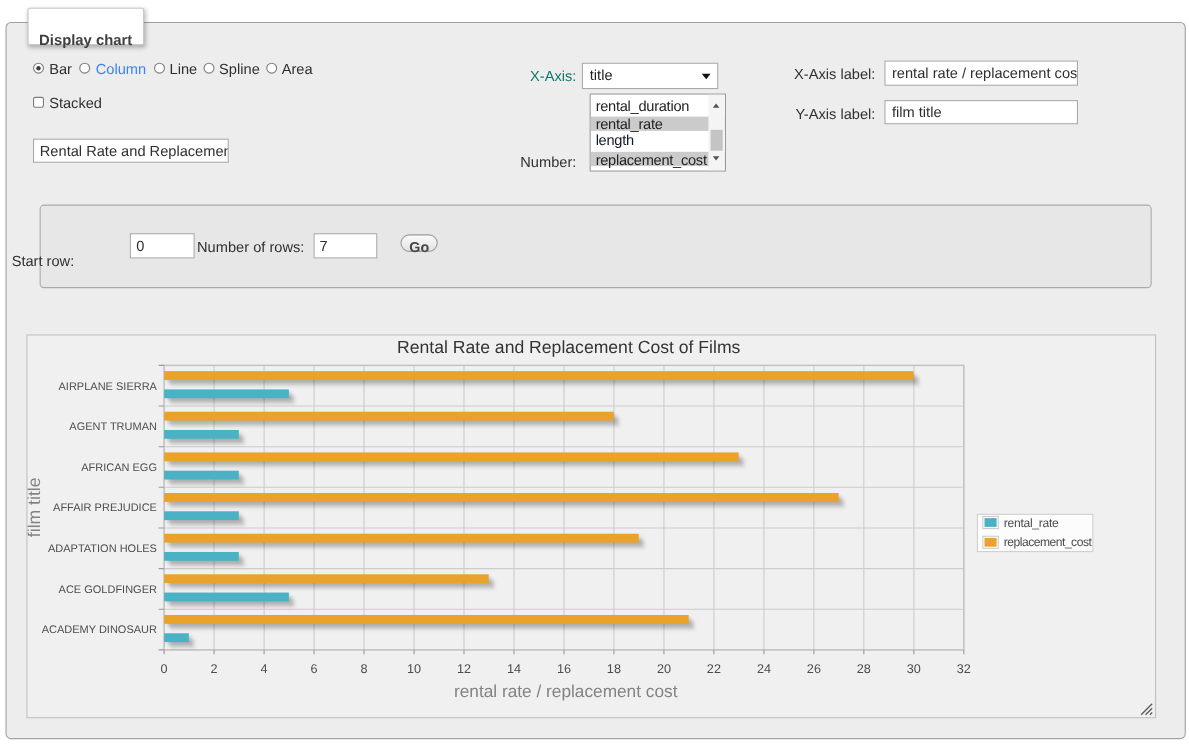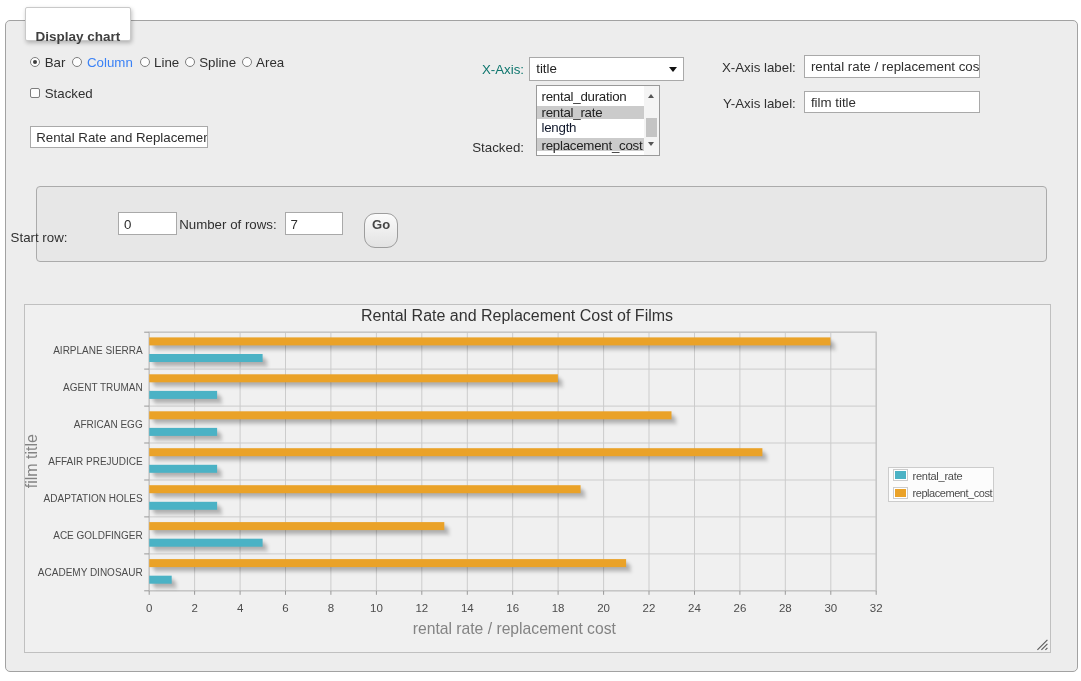--- a/index.html
+++ b/index.html
@@ -14,56 +14,56 @@
     <span style="position:absolute;left:185.0px;top:57.0px;width:10px;height:10px;box-sizing:border-box;border:1px solid #7d7d7d;border-radius:50%;background:#fdfdfd;"></span>
     <div style="position:absolute;left:199.2px;top:55.3px;font-size:13.3px;color:#303030;white-space:nowrap;">Spline</div>
     <span style="position:absolute;left:241.9px;top:57.0px;width:10px;height:10px;box-sizing:border-box;border:1px solid #7d7d7d;border-radius:50%;background:#fdfdfd;"></span>
     <div style="position:absolute;left:256.1px;top:55.3px;font-size:13.3px;color:#303030;white-space:nowrap;">Area</div>
     <span style="position:absolute;left:30.2px;top:87.6px;width:10px;height:10px;box-sizing:border-box;border:1px solid #7d7d7d;border-radius:2px;background:#fdfdfd;"></span>
     <div style="position:absolute;left:44.7px;top:86px;font-size:13.3px;color:#303030;white-space:nowrap;">Stacked</div>
     <div style="position:absolute;left:30.2px;top:125.9px;width:177.5px;height:22px;box-sizing:border-box;background:#fff;border:1px solid #a9a9a9;overflow:hidden;">
       <div style="position:absolute;left:5px;top:50%;transform:translateY(-50%);font-size:13.3px;color:#2e2e2e;white-space:nowrap;">Rental Rate and Replacement Cost of Films</div>
     </div>
     <div style="position:absolute;left:424px;top:61.5px;width:100px;text-align:right;font-size:13.3px;color:#0f766e;white-space:nowrap;">X-Axis:</div>
-    <div style="position:absolute;left:529.2px;top:56.5px;width:155px;height:24px;box-sizing:border-box;background:#fff;border:1px solid #a9a9a9;border-radius:0;">
+    <div style="position:absolute;left:529.2px;top:56.5px;width:124px;height:24px;box-sizing:border-box;background:#fff;border:1px solid #a9a9a9;border-radius:0;">
       <div style="position:absolute;left:6px;top:3.5px;font-size:13.3px;color:#222;">title</div>
       <span style="position:absolute;right:6px;top:9px;width:0;height:0;border-left:4px solid transparent;border-right:4px solid transparent;border-top:5px solid #111;"></span>
     </div>
     <div style="position:absolute;left:536px;top:84.5px;width:124px;height:71px;box-sizing:border-box;background:#fff;border:1px solid #999;overflow:hidden;">
       <div style="position:absolute;left:0;top:20.0px;width:132.5px;height:13.8px;background:#cbcbcb;"></div>
       <div style="position:absolute;left:0;top:52.0px;width:132.5px;height:13.9px;background:#cbcbcb;"></div>
       <div style="position:absolute;left:4.5px;top:3.0px;font-size:13.3px;color:#222;letter-spacing:-0.25px;white-space:nowrap;">rental_duration</div>
       <div style="position:absolute;left:4.5px;top:19.6px;font-size:13.3px;color:#222;letter-spacing:-0.25px;white-space:nowrap;">rental_rate</div>
       <div style="position:absolute;left:4.5px;top:34.7px;font-size:13.3px;color:#0f172a;letter-spacing:-0.25px;white-space:nowrap;">length</div>
       <div style="position:absolute;left:4.5px;top:52.1px;font-size:13.3px;color:#222;letter-spacing:-0.25px;white-space:nowrap;">replacement_cost</div>
       <div style="position:absolute;right:0;top:0;width:15px;height:69px;background:#f4f4f4;">
         <span style="position:absolute;left:3.5px;top:8.5px;width:0;height:0;border-left:3.5px solid transparent;border-right:3.5px solid transparent;border-bottom:4.5px solid #555;"></span>
         <div style="position:absolute;left:2px;top:32.7px;width:11px;height:18.8px;background:#c4c4c4;"></div>
         <span style="position:absolute;left:3.5px;bottom:8.5px;width:0;height:0;border-left:3.5px solid transparent;border-right:3.5px solid transparent;border-top:4.5px solid #555;"></span>
       </div>
     </div>
-    <div style="position:absolute;left:424px;top:139.5px;width:100px;text-align:right;font-size:13.3px;color:#303030;white-space:nowrap;">Stacked:</div>
+    <div style="position:absolute;left:424px;top:139.5px;width:100px;text-align:right;font-size:13.3px;color:#303030;white-space:nowrap;">Number:</div>
     <div style="position:absolute;left:675.8px;top:60px;width:120px;text-align:right;font-size:13.3px;color:#303030;white-space:nowrap;">X-Axis label:</div>
     <div style="position:absolute;left:804.4px;top:55px;width:175.4px;height:22.5px;box-sizing:border-box;background:#fff;border:1px solid #a9a9a9;overflow:hidden;">
       <div style="position:absolute;left:5.5px;top:50%;transform:translateY(-50%);font-size:13.3px;color:#2e2e2e;white-space:nowrap;">rental rate / replacement cost</div>
     </div>
     <div style="position:absolute;left:675.8px;top:95.7px;width:120px;text-align:right;font-size:13.3px;color:#303030;white-space:nowrap;">Y-Axis label:</div>
     <div style="position:absolute;left:804.4px;top:90.5px;width:175.4px;height:22.5px;box-sizing:border-box;background:#fff;border:1px solid #a9a9a9;overflow:hidden;">
       <div style="position:absolute;left:5.5px;top:50%;transform:translateY(-50%);font-size:13.3px;color:#2e2e2e;white-space:nowrap;">film title</div>
     </div>
     <div style="position:absolute;left:36.4px;top:186px;width:1010.5px;height:75.5px;box-sizing:border-box;background:#e7e7e7;border:1px solid #ababab;border-radius:4px;"></div>
     <div style="position:absolute;left:10.599999999999994px;top:217px;width:100px;text-align:left;font-size:13.3px;color:#303030;white-space:nowrap;margin-top:13px;">Start row:</div>
     <div style="position:absolute;left:117.9px;top:212.4px;width:58.7px;height:23px;box-sizing:border-box;background:#fff;border:1px solid #a9a9a9;overflow:hidden;">
       <div style="position:absolute;left:5px;top:50%;transform:translateY(-50%);font-size:13.3px;color:#2e2e2e;white-space:nowrap;">0</div>
     </div>
     <div style="position:absolute;left:136.7px;top:217px;width:140px;text-align:right;font-size:13.3px;color:#303030;white-space:nowrap;">Number of rows:</div>
     <div style="position:absolute;left:284.5px;top:212.4px;width:58.3px;height:23px;box-sizing:border-box;background:#fff;border:1px solid #a9a9a9;overflow:hidden;">
       <div style="position:absolute;left:5px;top:50%;transform:translateY(-50%);font-size:13.3px;color:#2e2e2e;white-space:nowrap;">7</div>
     </div>
-    <div style="position:absolute;left:364.4px;top:212.9px;width:33.5px;height:35px;box-sizing:border-box;border:1px solid #9d9d9d;border-radius:11px;background:linear-gradient(to bottom,#fbfbfb,#e2e2e2);text-align:center;line-height:21px;font-size:13px;font-weight:bold;color:#464646;">Go</div>
+    <div style="position:absolute;left:364.4px;top:212.9px;width:33.5px;height:16px;box-sizing:border-box;border:1px solid #9d9d9d;border-radius:11px;background:linear-gradient(to bottom,#fbfbfb,#e2e2e2);text-align:center;line-height:21px;font-size:13px;font-weight:bold;color:#464646;">Go</div>
     <div style="position:absolute;left:24.3px;top:304.3px;width:1024.4px;height:346.8px;box-sizing:content-box;background:#f0f0f0;border:1px solid #c0c0c0;">
       <svg width="1024" height="347" viewBox="0 0 1024 347" style="position:absolute;left:0;top:0;font-family:'Liberation Sans',sans-serif">
         <defs>
           <filter id="bsh" x="-30%" y="-60%" width="160%" height="260%">
             <feGaussianBlur in="SourceGraphic" stdDeviation="1.4"></feGaussianBlur>
           </filter>
         </defs>
         <line x1="124.2" y1="27.2" x2="124.2" y2="285.8" stroke="#cccccc" stroke-width="1"></line>
         <line x1="169.6" y1="27.2" x2="169.6" y2="285.8" stroke="#cccccc" stroke-width="1"></line>
         <line x1="215.1" y1="27.2" x2="215.1" y2="285.8" stroke="#cccccc" stroke-width="1"></line>

